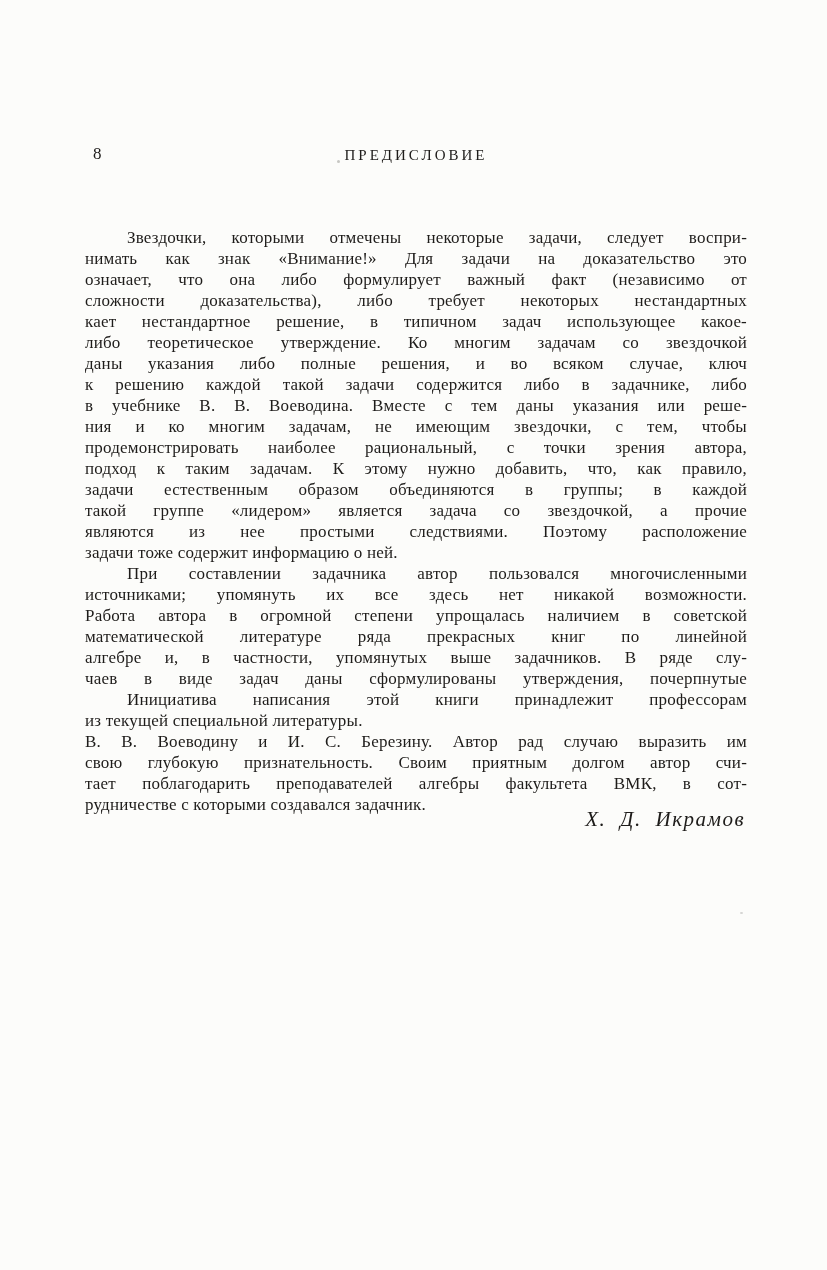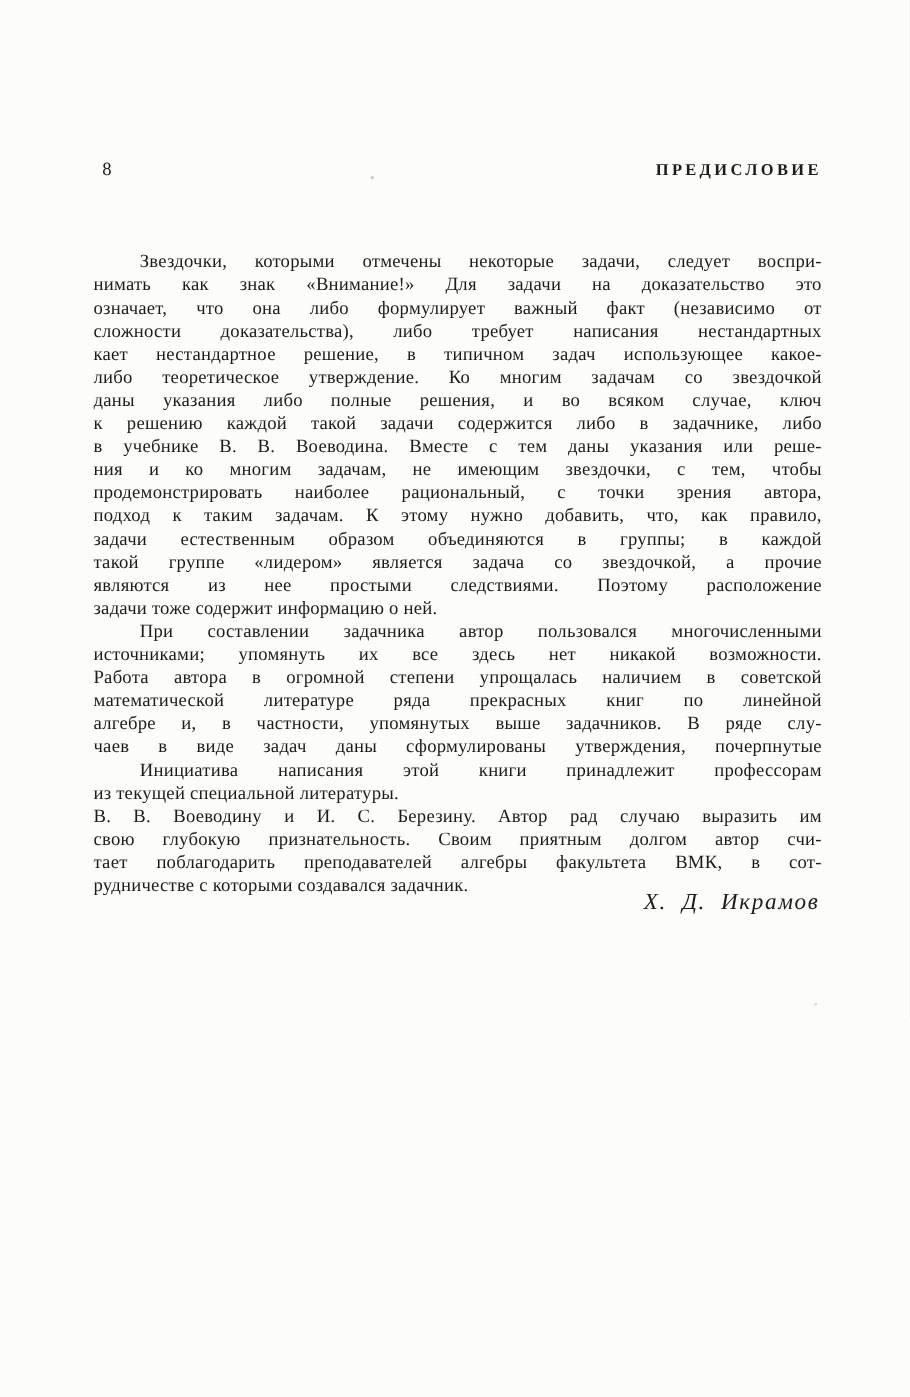--- a/index.html
+++ b/index.html
@@ -22,25 +22,25 @@
     left: 93px;
     top: 144px;
     font-size: 17px;
     line-height: 20px;
   }
   .running-head {
     position: absolute;
     left: 85px;
     top: 146px;
     width: 662px;
-    text-align: right;
+    text-align: center;
     font-size: 15px;
     line-height: 18px;
     letter-spacing: 3px;
-    font-weight: bold;
+    font-weight: normal;
     font-stretch: normal;
   }
   .text-block {
     position: absolute;
     left: 85px;
     top: 183px;
     width: 662px;
     font-size: 17px;
     margin-top: 44px;
   }
@@ -98,21 +98,21 @@
   <div class="page-number">8</div>
   <div class="running-head">ПРЕДИСЛОВИЕ</div>
   <div class="artifact-dot-1"></div>
   <div class="artifact-dot-2"></div>
 
   <div class="text-block">
 
     <div class="line indent">Звездочки, которыми отмечены некоторые задачи, следует воспри-</div>
     <div class="line">нимать как знак «Внимание!» Для задачи на доказательство это</div>
     <div class="line">означает, что она либо формулирует важный факт (независимо от</div>
-    <div class="line">сложности доказательства), либо требует написания нестандартных</div>
+    <div class="line">сложности доказательства), либо требует некоторых нестандартных</div>
     <div class="line">кает нестандартное решение, в типичном задач использующее какое-</div>
     <div class="line">либо теоретическое утверждение. Ко многим задачам со звездочкой</div>
     <div class="line">даны указания либо полные решения, и во всяком случае, ключ</div>
     <div class="line">к решению каждой такой задачи содержится либо в задачнике, либо</div>
     <div class="line">в учебнике В. В. Воеводина. Вместе с тем даны указания или реше-</div>
     <div class="line">ния и ко многим задачам, не имеющим звездочки, с тем, чтобы</div>
     <div class="line">продемонстрировать наиболее рациональный, с точки зрения автора,</div>
     <div class="line">подход к таким задачам. К этому нужно добавить, что, как правило,</div>
     <div class="line">задачи естественным образом объединяются в группы; в каждой</div>
     <div class="line">такой группе «лидером» является задача со звездочкой, а прочие</div>

